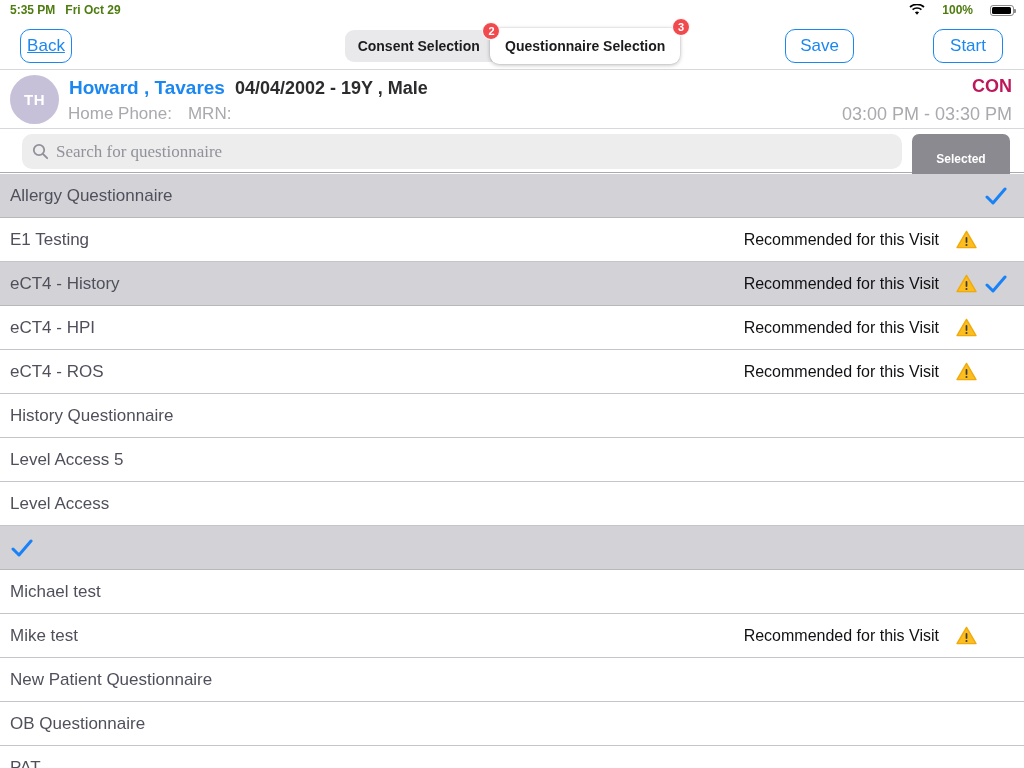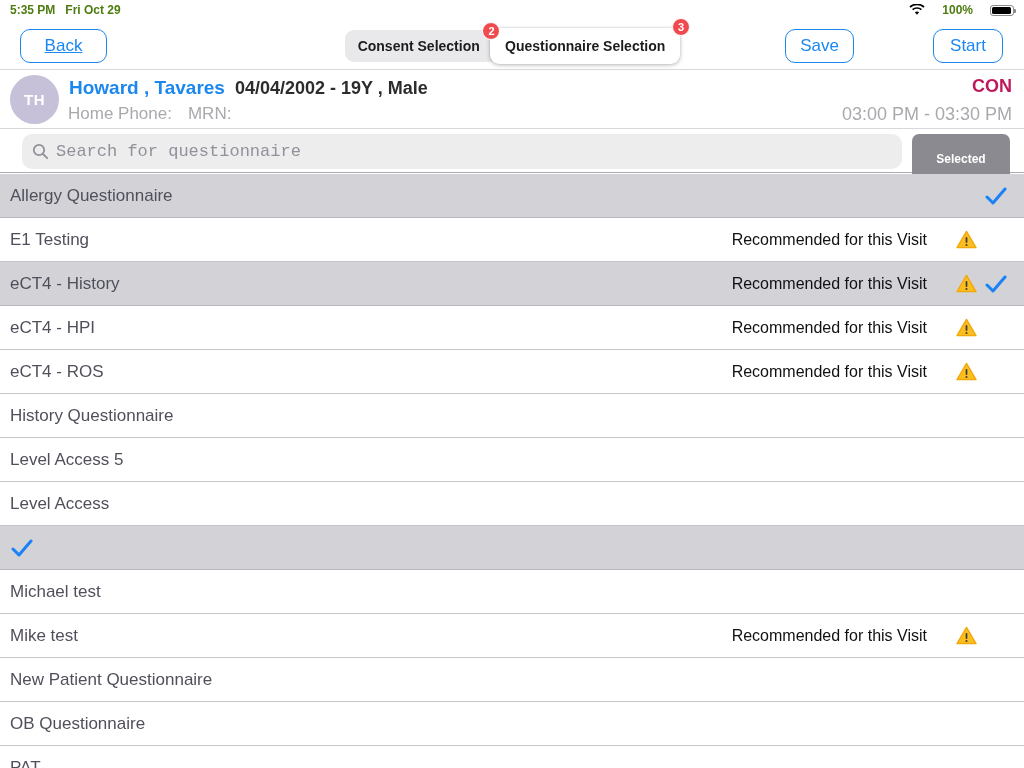--- a/index.html
+++ b/index.html
@@ -31,21 +31,21 @@
   .nav-bar {
     position: absolute; top: 20px; left: 0; right: 0; height: 50px;
     background: #fff; border-bottom: 1px solid #d8d8dc;
   }
   .pill-btn {
     position: absolute; top: 9px; height: 34px;
     background: #fff; border: 1.5px solid #1b87f0; border-radius: 10px;
     color: #1b87f0; font-size: 17px; font-family: "Liberation Sans", sans-serif;
     padding: 0 16px; cursor: pointer; display: flex; align-items: center; justify-content: center;
   }
-  .btn-back  { left: 20px;  width: 87px; text-decoration: underline; }
+  .btn-back  { left: 20px;  width: 52px; text-decoration: underline; }
   .btn-save  { right: 170px; width: 69px; }
   .btn-start { right: 21px;  width: 70px; }
 
   .segmented {
     position: absolute; left: 345px; top: 10px; width: 333px; height: 32px;
     background: #e9e9eb; border-radius: 9px; display: flex; align-items: stretch;
   }
   .segment {
     flex: 1 1 auto; display: flex; align-items: center; justify-content: center;
     font-size: 14px; font-weight: 600; color: #1c1c1e; position: relative;
@@ -100,21 +100,21 @@
     position: absolute; top: 130px; left: 0; right: 0; height: 43px;
     background: #fff; border-bottom: 1px solid #ababaf;
   }
   .search-field {
     position: absolute; left: 22px; top: 4px; width: 880px; height: 35px;
     background: #ededee; border: none; border-radius: 10px;
     display: flex; align-items: center; padding: 0 10px; gap: 7px;
   }
   .search-field input {
     flex: 1; border: none; background: transparent; outline: none;
-    font-size: 17px; color: #1c1c1e; font-family: Liberation Mono, monospace;
+    font-size: 17px; color: #1c1c1e; font-family: Liberation Serif, serif;
   }
   .search-field input::placeholder { color: #91919a; }
   .search-icon-svg { width: 17px; height: 17px; flex: 0 0 auto; }
   .btn-selected {
     position: absolute; right: 14px; top: 4px; width: 98px; height: 49px;
     background: #8a8a90; border: none; border-radius: 7px;
     color: #fff; font-size: 12px; font-weight: 700; font-family: "Liberation Sans", sans-serif;
     cursor: pointer;
   }
 
@@ -122,21 +122,21 @@
   .q-list {
     position: absolute; top: 174px; left: 0; right: 0; bottom: 0; overflow: hidden;
   }
   .row {
     height: 44px; background: #fff; border-bottom: 1px solid #c5c5c9;
     display: flex; align-items: center; padding-left: 10px; cursor: pointer;
   }
   .row.sel { background: #d2d2d7; border-bottom-color: #b7b7bc; }
   .row-label { font-size: 17px; color: #50505c; flex: 1 1 auto; white-space: nowrap; }
   .row-right { display: flex; align-items: center; flex: 0 0 auto; margin-right: 16px; }
-  .rec-label { font-size: 16px; color: #111114; margin-right: 28px; white-space: nowrap; }
+  .rec-label { font-size: 16px; color: #111114; margin-right: 16px; white-space: nowrap; }
   .icon-slot { width: 24px; height: 24px; display: flex; align-items: center; justify-content: center; }
   .warn-slot { margin-right: 7px; width: 22px; }
 </style>
 </head>
 <body>
 
 <div class="status-bar">
   <div class="status-left">
     <span>5:35 PM</span>
     <span>Fri Oct 29</span>

